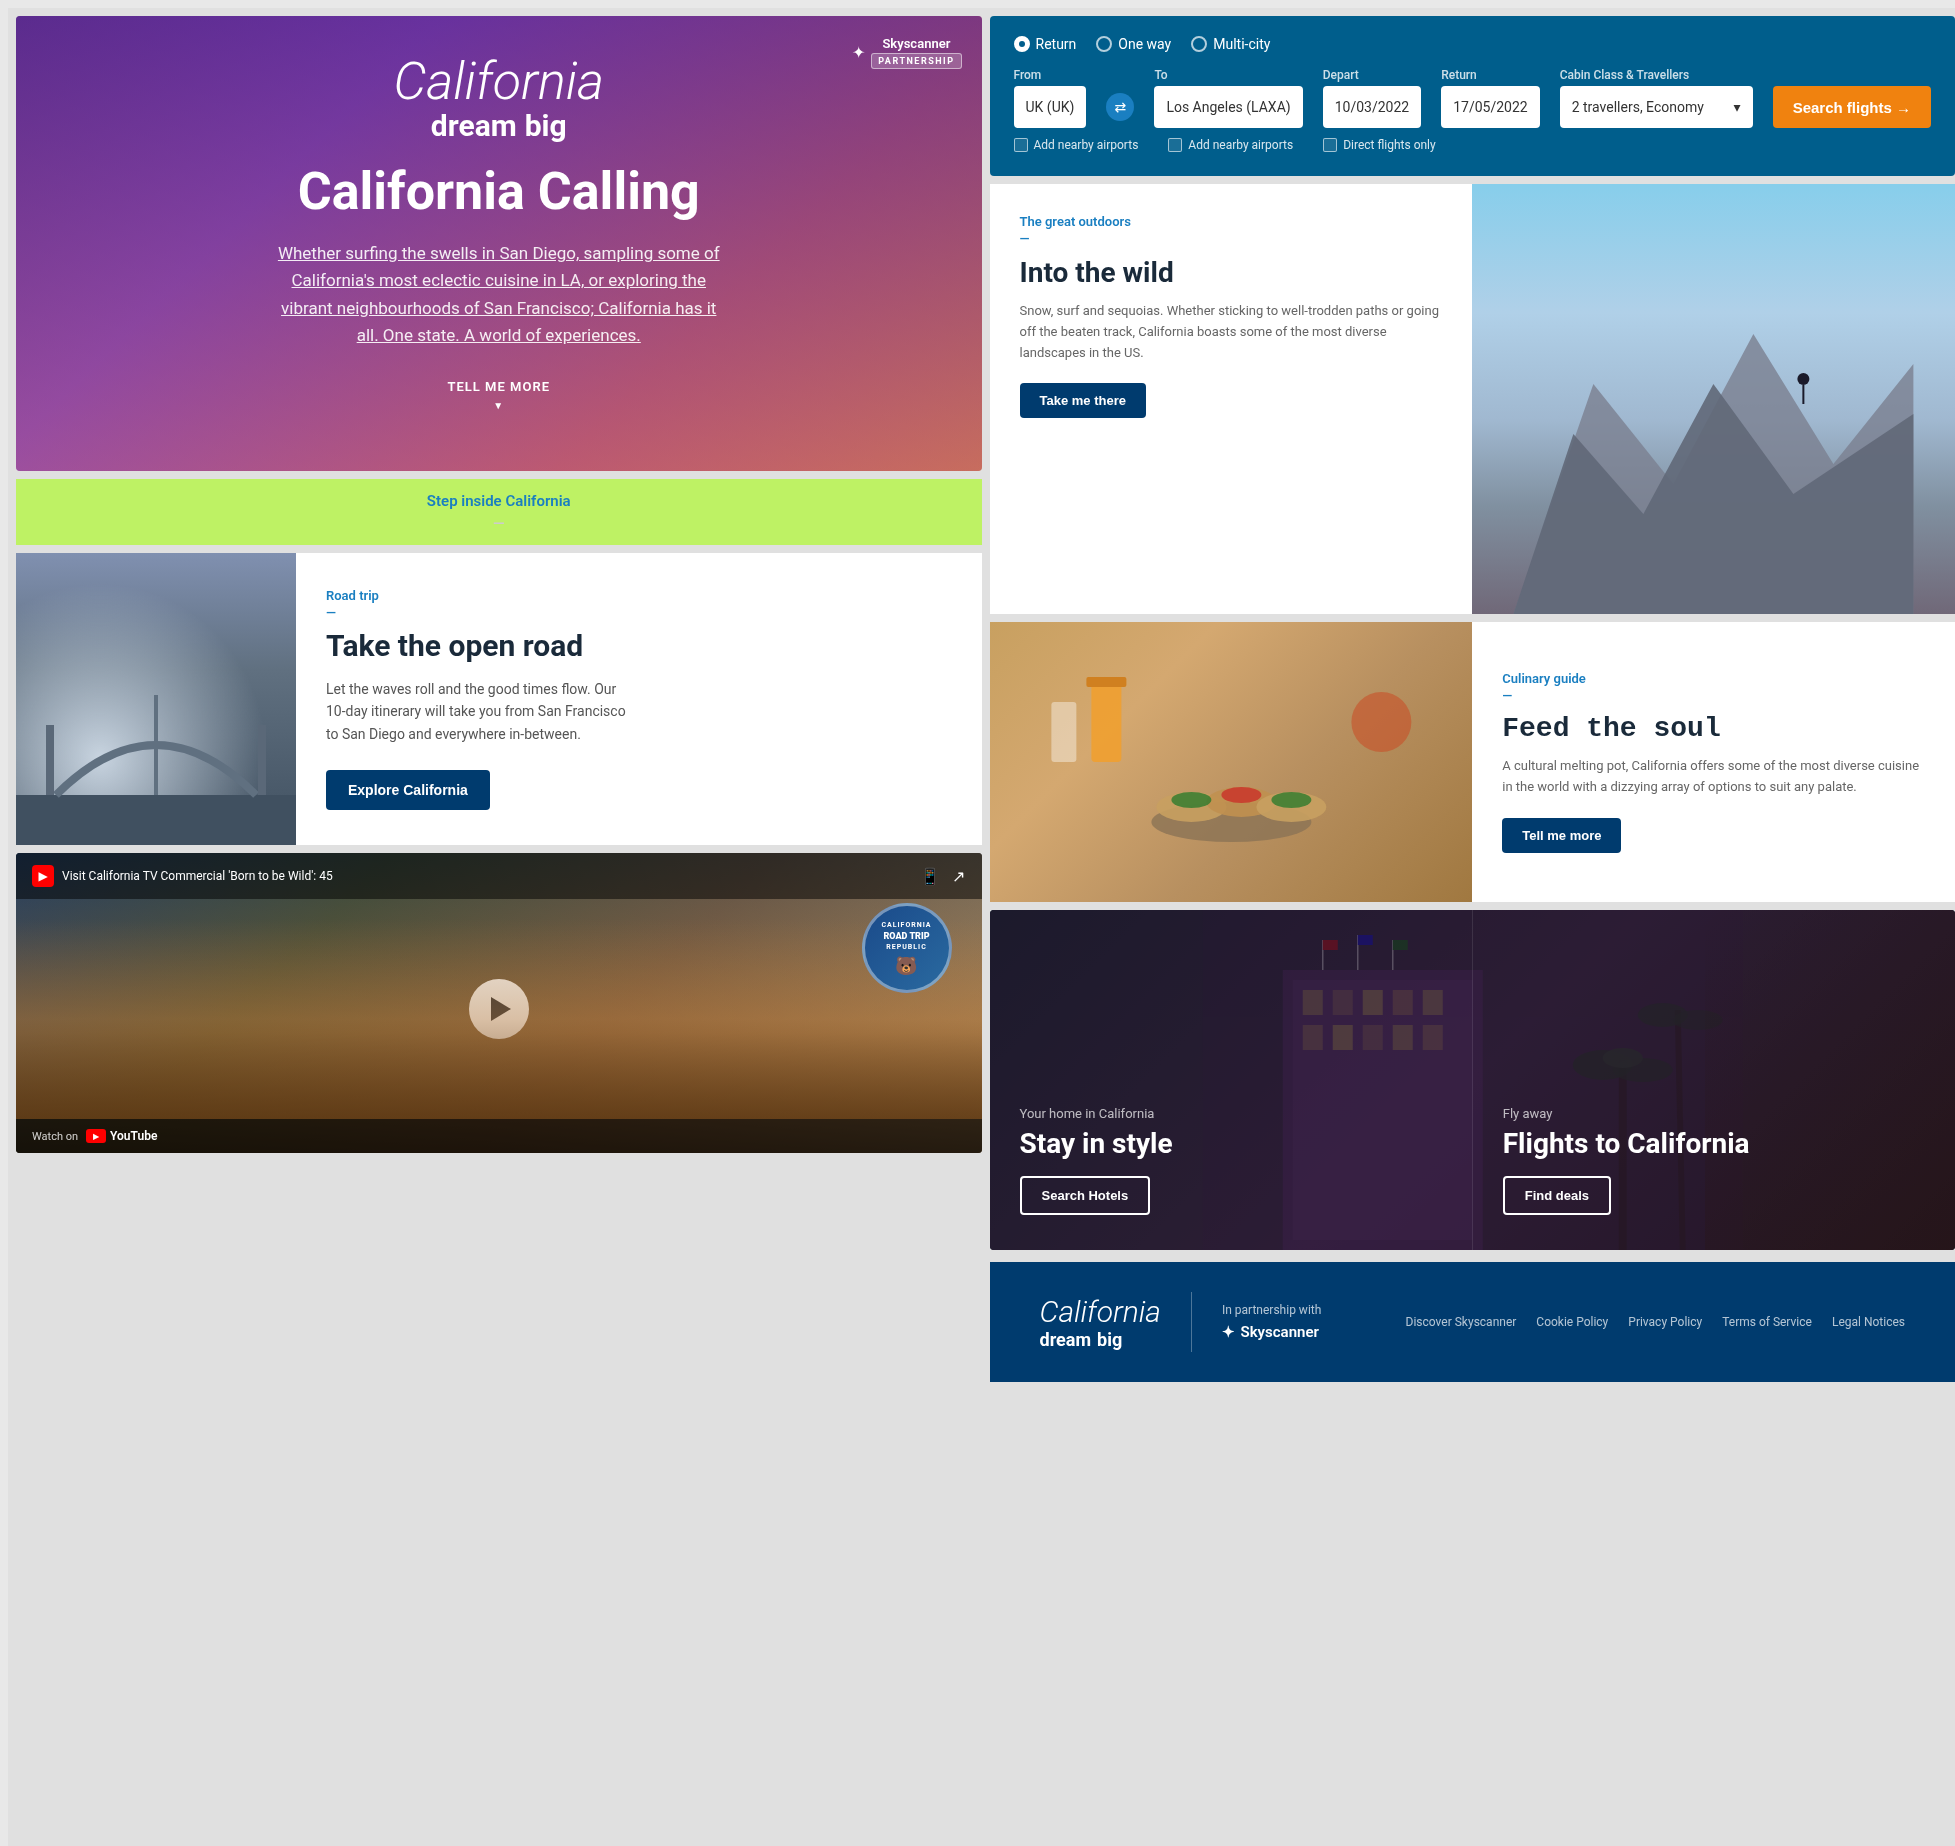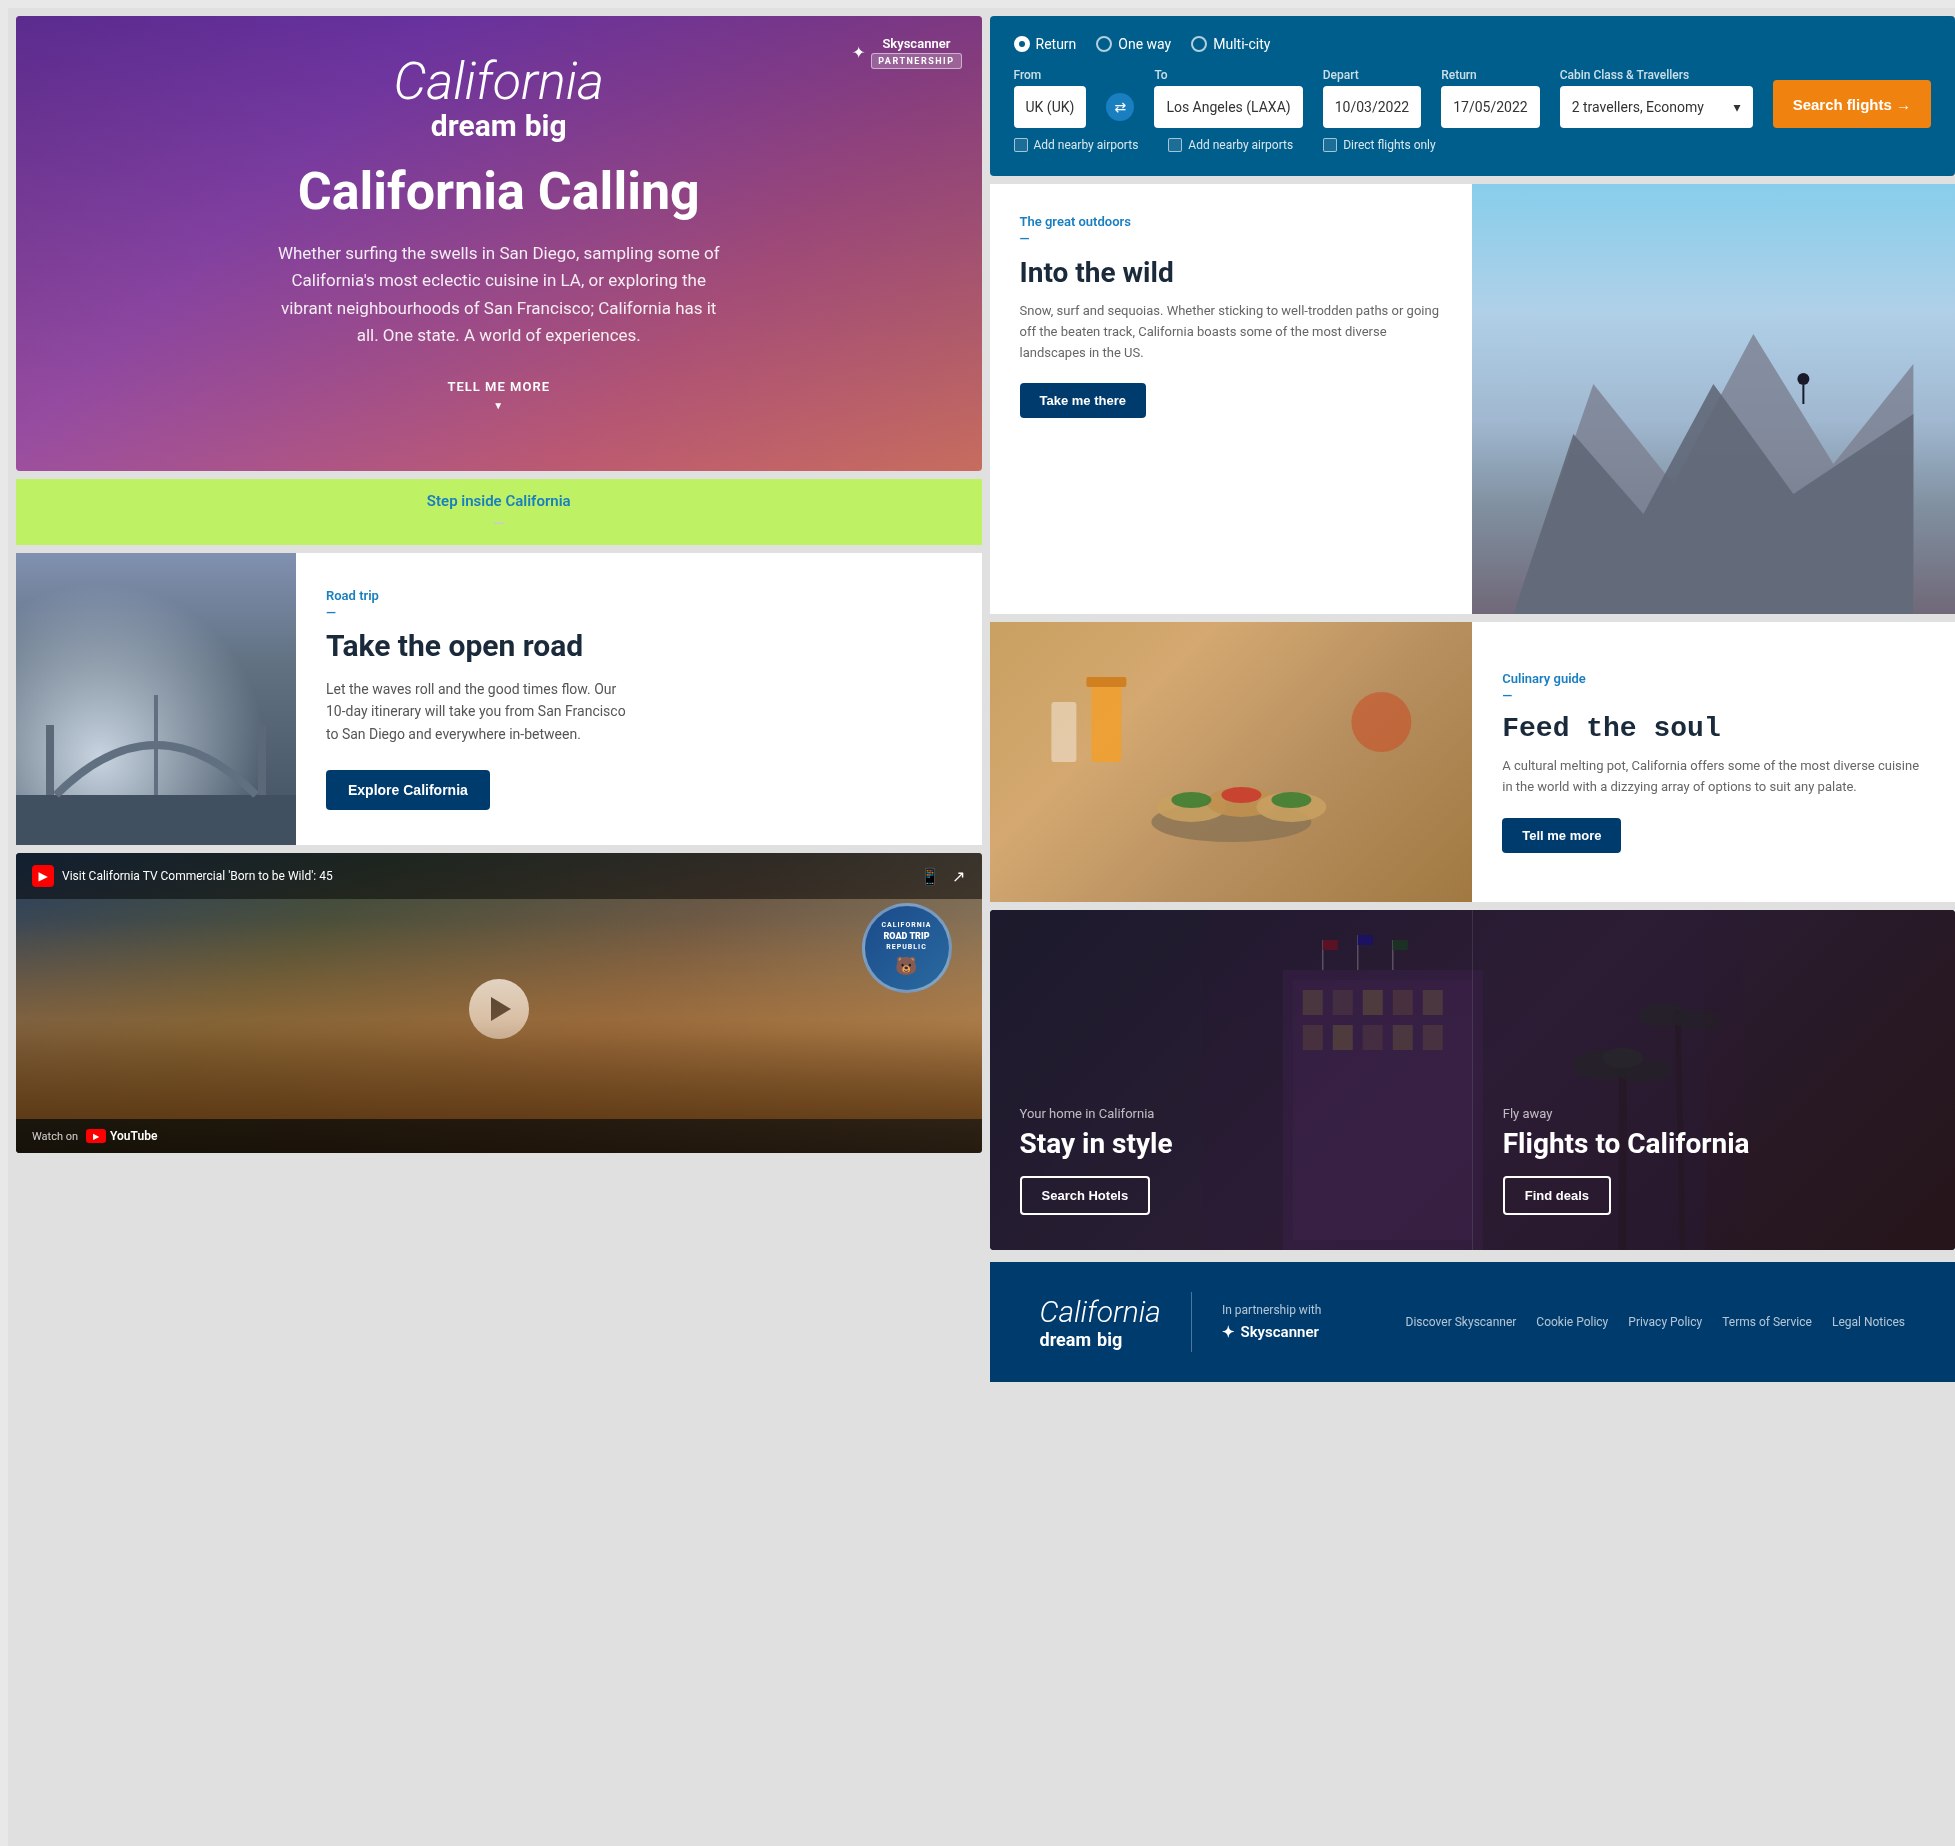--- a/index.html
+++ b/index.html
@@ -70,20 +70,21 @@
       font-weight: 700;
       margin-bottom: 20px;
       line-height: 1.1;
     }
     .hero p {
       font-size: 17px;
       color: rgba(255,255,255,0.9);
       max-width: 460px;
       line-height: 1.6;
       margin-bottom: 30px;
+      text-decoration: underline;
     }
     .tell-me-more {
       color: white;
       font-size: 13px;
       font-weight: 600;
       letter-spacing: 1px;
       text-transform: uppercase;
       display: flex;
       flex-direction: column;
       align-items: center;
@@ -380,21 +381,21 @@
     .search-flights-btn {
       background: #f0820f;
       color: white;
       border: none;
       border-radius: 4px;
       padding: 12px 20px;
       font-size: 15px;
       font-weight: 700;
       cursor: pointer;
       white-space: nowrap;
-      height: 48px;
+      height: 42px;
       display: flex;
       align-items: center;
       gap: 6px;
     }
     .checkbox-row {
       display: flex;
       gap: 30px;
     }
     .checkbox-item {
       display: flex;

